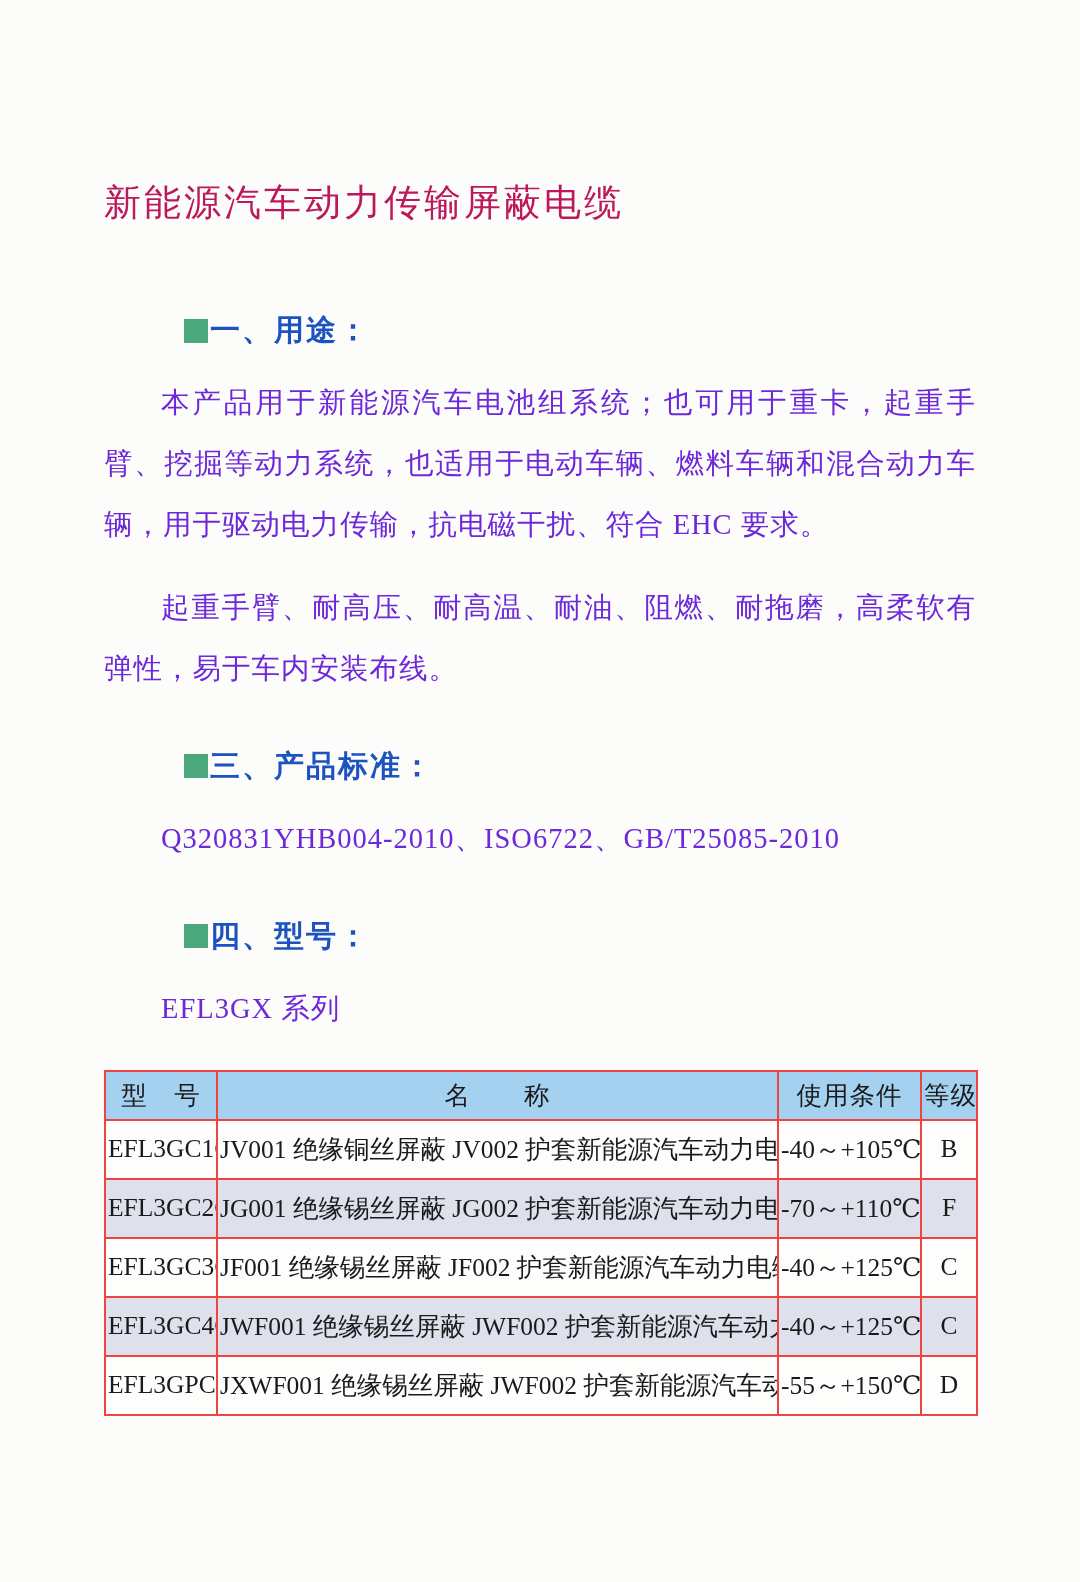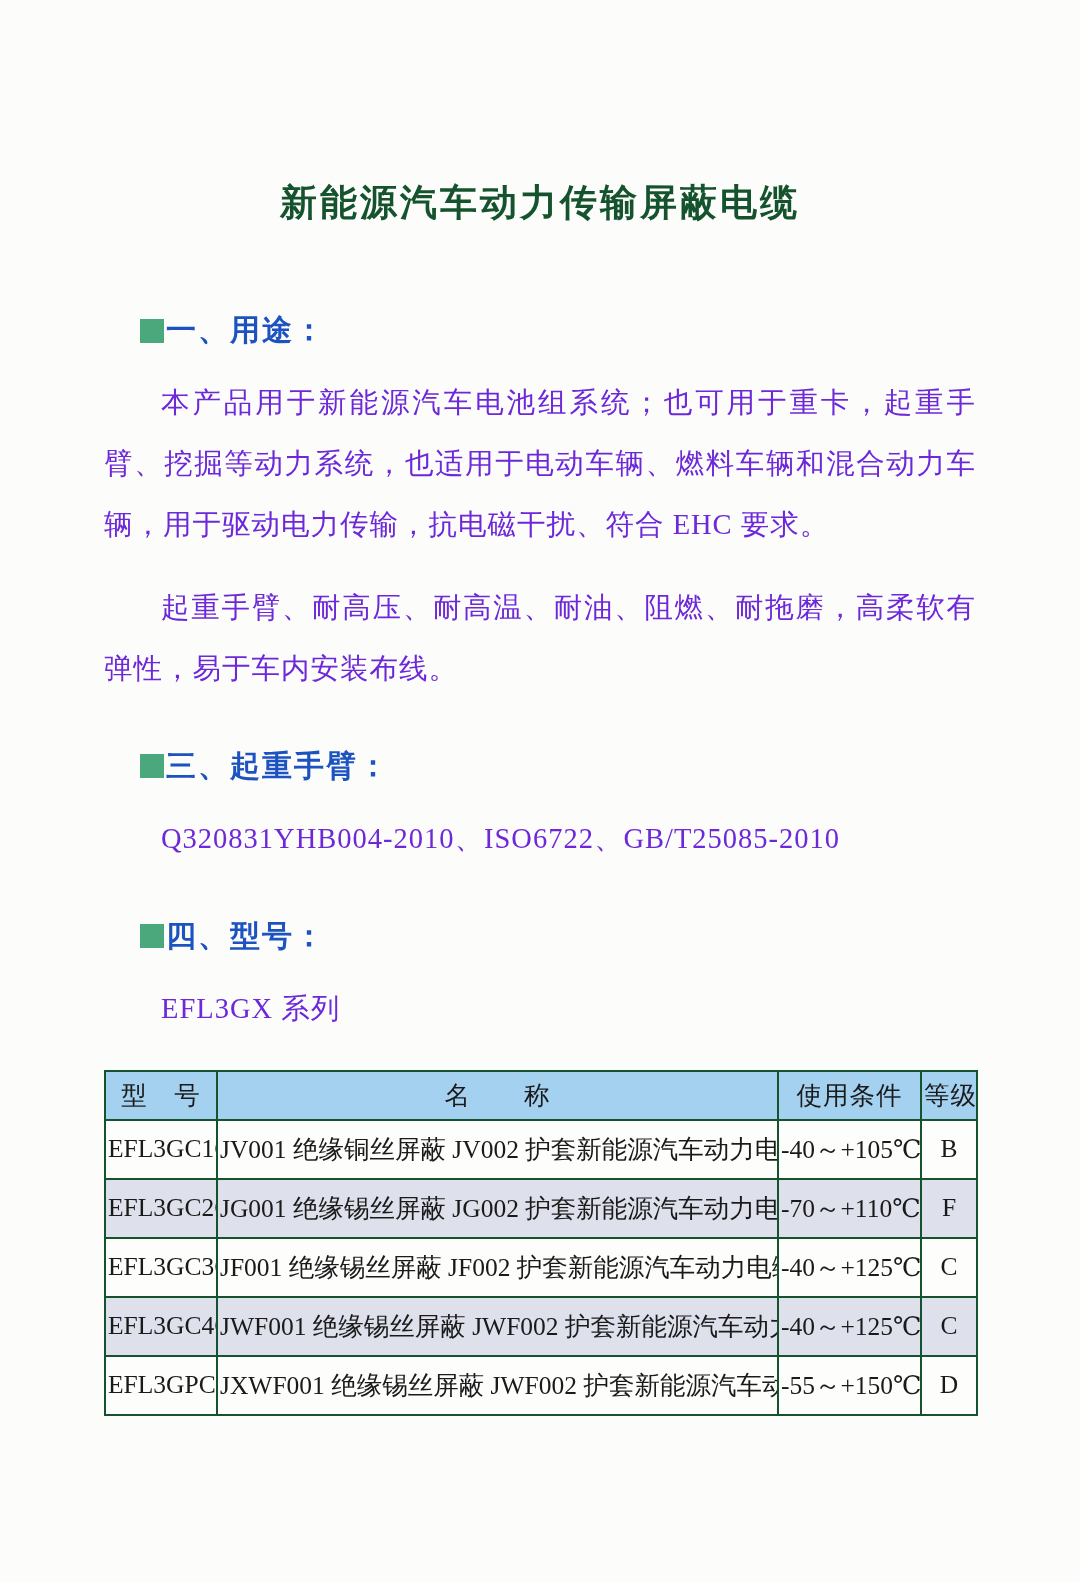--- a/index.html
+++ b/index.html
@@ -12,31 +12,30 @@
     background: #fcfcfa;
     color: #1a1a1a;
     overflow: hidden;
     font-family: "Liberation Serif", "DejaVu Serif", serif;
   }
   .content {
     padding: 60px 104px 0 104px;
   }
   h1.doc-title {
     margin-top: 118px;
-    text-align: center;
     font-family: "Liberation Sans", "DejaVu Sans", sans-serif;
-    font-weight: 700;
+    font-weight: 400;
     font-size: 37px;
     letter-spacing: 3px;
-    color: #14532d;
+    color: #be185d;
   }
   .sec-heading {
     display: flex;
     align-items: center;
-    margin-left: 36px;
+    margin-left: 80px;
     margin-top: 46px;
     font-family: "Liberation Sans", "DejaVu Sans", sans-serif;
     font-weight: 700;
     font-size: 30px;
     color: #1d53c0;
     letter-spacing: 2px;
   }
   .sec-heading:first-of-type { margin-top: 82px; }
   .bullet {
     display: inline-block;
@@ -57,21 +56,21 @@
   }
   p.single-line { text-align: left; }
   table.model-table {
     margin-top: 30px;
     width: 100%;
     border-collapse: collapse;
     table-layout: fixed;
     font-size: 25.5px;
   }
   table.model-table th, table.model-table td {
-    border: 2px solid #14532d;
+    border: 2px solid #ef4444;
     text-align: center;
     vertical-align: middle;
     padding: 0 2px;
     overflow: hidden;
     white-space: nowrap;
   }
   table.model-table th {
     background: #a5d1f0;
     font-weight: 400;
     height: 49px;
@@ -95,21 +94,21 @@
     <div class="sec-heading">
       <span class="bullet"></span>
       <span>一、用途：</span>
     </div>
     <p class="body-para">本产品用于新能源汽车电池组系统；也可用于重卡，起重手臂、挖掘等动力系统，也适用于电动车辆、燃料车辆和混合动力车辆，用于驱动电力传输，抗电磁干扰、符合 EHC 要求。</p>
 
     <p class="body-para">起重手臂、耐高压、耐高温、耐油、阻燃、耐拖磨，高柔软有弹性，易于车内安装布线。</p>
 
     <div class="sec-heading">
       <span class="bullet"></span>
-      <span>三、起重手臂：</span>
+      <span>三、产品标准：</span>
     </div>
     <p class="body-para single-line">Q320831YHB004-2010、ISO6722、GB/T25085-2010</p>
 
     <div class="sec-heading">
       <span class="bullet"></span>
       <span>四、型号：</span>
     </div>
     <p class="body-para single-line">EFL3GX 系列</p>
 
     <table class="model-table">

